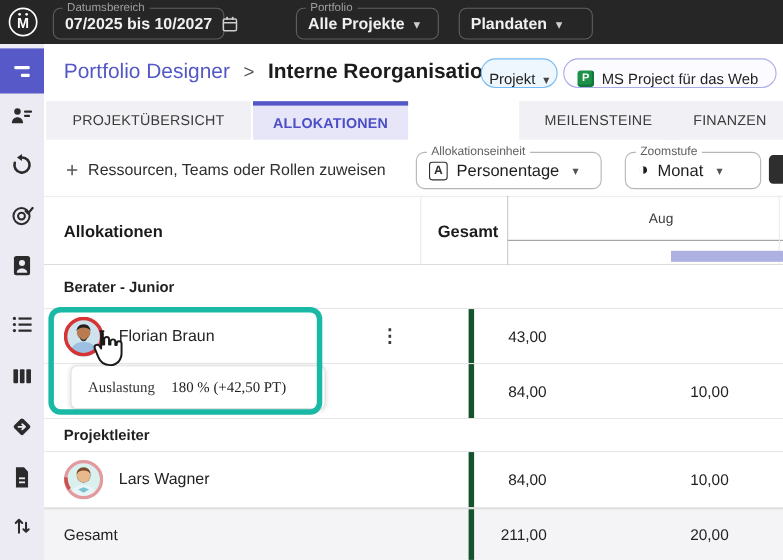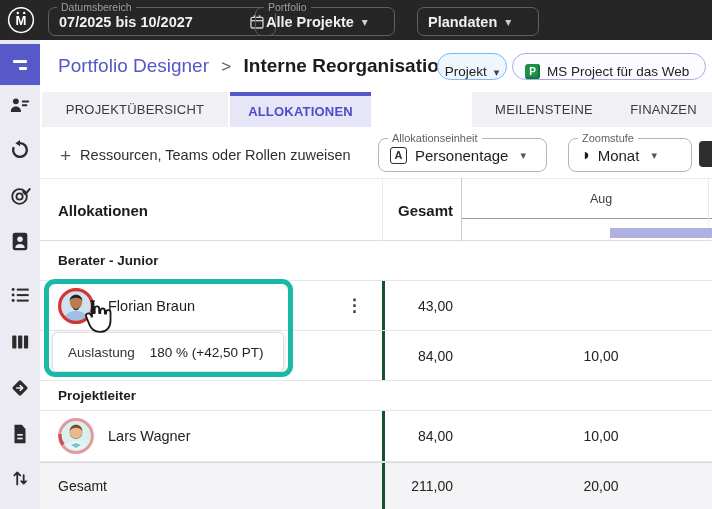--- a/index.html
+++ b/index.html
@@ -69,66 +69,66 @@
   .th-name { position:absolute; left:18px; top:0; height:62px; display:flex; align-items:center; font-size:15px; font-weight:bold; color:#1b1b1b; }
   .th-total { position:absolute; left:342px; top:0; width:79px; height:62px; border-left:1px solid #ececec;
     display:flex; align-items:center; justify-content:flex-end; padding-right:8px; font-size:15px; font-weight:bold; color:#1b1b1b; }
   .aug-head { position:absolute; left:421px; top:0; width:280px; height:40px; border-bottom:1px solid #9a9a9a;
     display:flex; align-items:center; justify-content:center; font-size:12.5px; color:#3c3c3c; }
   .vline-big { position:absolute; left:421px; top:138px; width:1px; height:331px; background:#c9c9c9; }
   .vline-edge { position:absolute; left:668px; top:138px; width:1px; height:331px; background:#ebebeb; }
   .tl-bar { position:absolute; left:570px; top:188px; width:102px; height:10px; background:#aeb0e2; }
   .trow { position:absolute; left:0; width:672px; display:flex; border-bottom:1px solid #e6e6e6; background:#fff; }
   .cell-name { flex:0 0 342px; display:flex; align-items:center; padding-left:18px; position:relative; }
-  .cell-total { flex:0 0 79px; border-left:3px solid #14532d; display:flex; align-items:center; justify-content:flex-end;
-    padding-right:8px; font-size:14px; color:#222; }
+  .cell-total { flex:0 0 79px; border-left:5px solid #14532d; display:flex; align-items:center; justify-content:flex-end;
+    padding-right:8px; font-size:14px; color:#222;margin-left:44px; }
   .cell-aug { flex:0 0 251px; position:relative; }
   .cell-aug .augval { position:absolute; left:0; top:0; width:280px; height:100%; display:flex; align-items:center; justify-content:center; font-size:14px; color:#222; }
   .grp-label { font-size:13.5px; font-weight:bold; color:#1f1f1f; }
   .person-name { font-size:14.5px; color:#222; margin-left:14px; }
   .kebab { position:absolute; left:306px; top:0; height:100%; display:flex; align-items:center; font-size:17px; color:#3a3a3a; font-weight:bold; cursor:pointer; }
   .avatar { position:relative; width:36px; height:36px; border-radius:50%; flex:0 0 auto; }
   .avatar svg { width:36px; height:36px; display:block; }
   .row-total { background:#f4f4f6; border-top:1px solid #dadada; border-bottom:none; }
   .row-total .cell-name { font-size:14px; color:#222; }
   
   .teal-box { position:absolute; left:4px; top:239px; width:249px; height:98px; border:5px solid #19b9a5; border-radius:11px; z-index:30; }
-  .tooltip { position:absolute; left:12px; top:292px; width:232px; height:40px; background:#fff; border:1px solid #e0e0e0;
-    border-radius:6px; box-shadow:0 1px 5px rgba(0,0,0,.14); z-index:25; display:flex; align-items:center; padding-left:15px; gap:15px; }
+  .tooltip { position:absolute; left:24px; top:292px; width:232px; height:40px; background:#fff; border:1px solid #e0e0e0;
+    border-radius:6px; box-shadow:0 1px 5px rgba(0,0,0,.14); z-index:25; display:flex; align-items:center; padding-left:15px; gap:15px;font-family:Liberation Serif, serif; }
   .tooltip .t-lbl { font-size:13.5px; color:#333; }
   .tooltip .t-val { font-size:13.5px; color:#222; }
   .cursor-hand { position:absolute; left:38px; top:258px; width:34px; height:36px; z-index:40; }
 </style>
 </head>
 <body>
 
 <div id="app">
 
   <div class="topbar">
     <div class="logo">
       <svg viewBox="0 0 32 32">
         <circle cx="16" cy="16" r="13.2" fill="none" stroke="#fff" stroke-width="1.6"></circle>
         <text x="16" y="21.5" text-anchor="middle" font-family="Liberation Sans, sans-serif" font-size="14" font-weight="bold" fill="#fff">M</text>
         <circle cx="12.6" cy="8.6" r="1.3" fill="#fff"></circle>
           <circle cx="19.4" cy="8.6" r="1.3" fill="#fff"></circle>
       </svg>
     </div>
-    <div class="tb-field" style="left:48px; width:228px;">
+    <div class="tb-field" style="left:48px; width:156px;">
       <span class="lbl">Datumsbereich</span>
       <span class="val">07/2025 bis 10/2027</span>
       <span style="margin-left:auto; display:flex;">
         <svg width="16" height="16" viewBox="0 0 24 24">
           <rect x="3" y="5" width="18" height="16" rx="2" fill="none" stroke="#cfcfcf" stroke-width="2"></rect>
           <line x1="3" y1="10" x2="21" y2="10" stroke="#cfcfcf" stroke-width="2"></line>
           <rect x="7" y="2" width="2.4" height="4" fill="#cfcfcf"></rect>
             <rect x="14.6" y="2" width="2.4" height="4" fill="#cfcfcf"></rect>
         </svg>
       </span>
     </div>
-    <div class="tb-field" style="left:255px; width:140px;">
+    <div class="tb-field" style="left:269px; width:130px;">
       <span class="lbl">Portfolio</span>
       <span class="val">Alle Projekte</span>
       <span class="tb-caret">▾</span>
     </div>
     <div class="tb-field" style="left:417px; width:122px;">
       <span class="val">Plandaten</span>
       <span class="tb-caret">▾</span>
     </div>
   </div>
 

